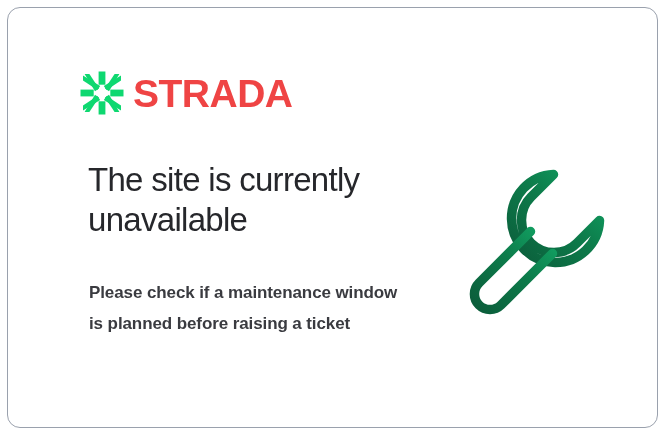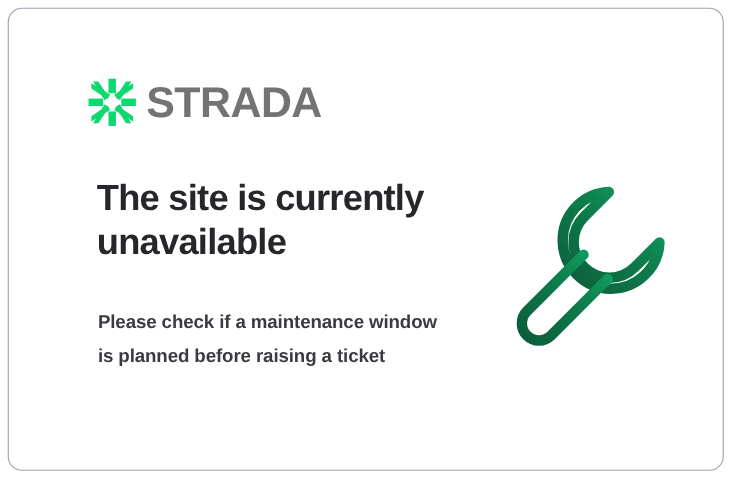--- a/index.html
+++ b/index.html
@@ -47,34 +47,34 @@
   .logo-mark {
     width: 44px;
     height: 44px;
     display: block;
     flex: 0 0 auto;
   }
   .logo-word {
     font-size: 39px;
     font-weight: 700;
     letter-spacing: -0.5px;
-    color: #737373;
+    color: #ef4444;
     line-height: 1;
     white-space: nowrap;
   }
 
   
   .headline {
     position: absolute;
     left: 80px;
     top: 152px;
     width: 330px;
     margin: 0;
     font-size: 33px;
-    font-weight: 700;
+    font-weight: 400;
     line-height: 1.22;
     letter-spacing: -0.7px;
     color: #26272b;
   }
 
   
   .body-copy {
     position: absolute;
     left: 81px;
     top: 270px;

